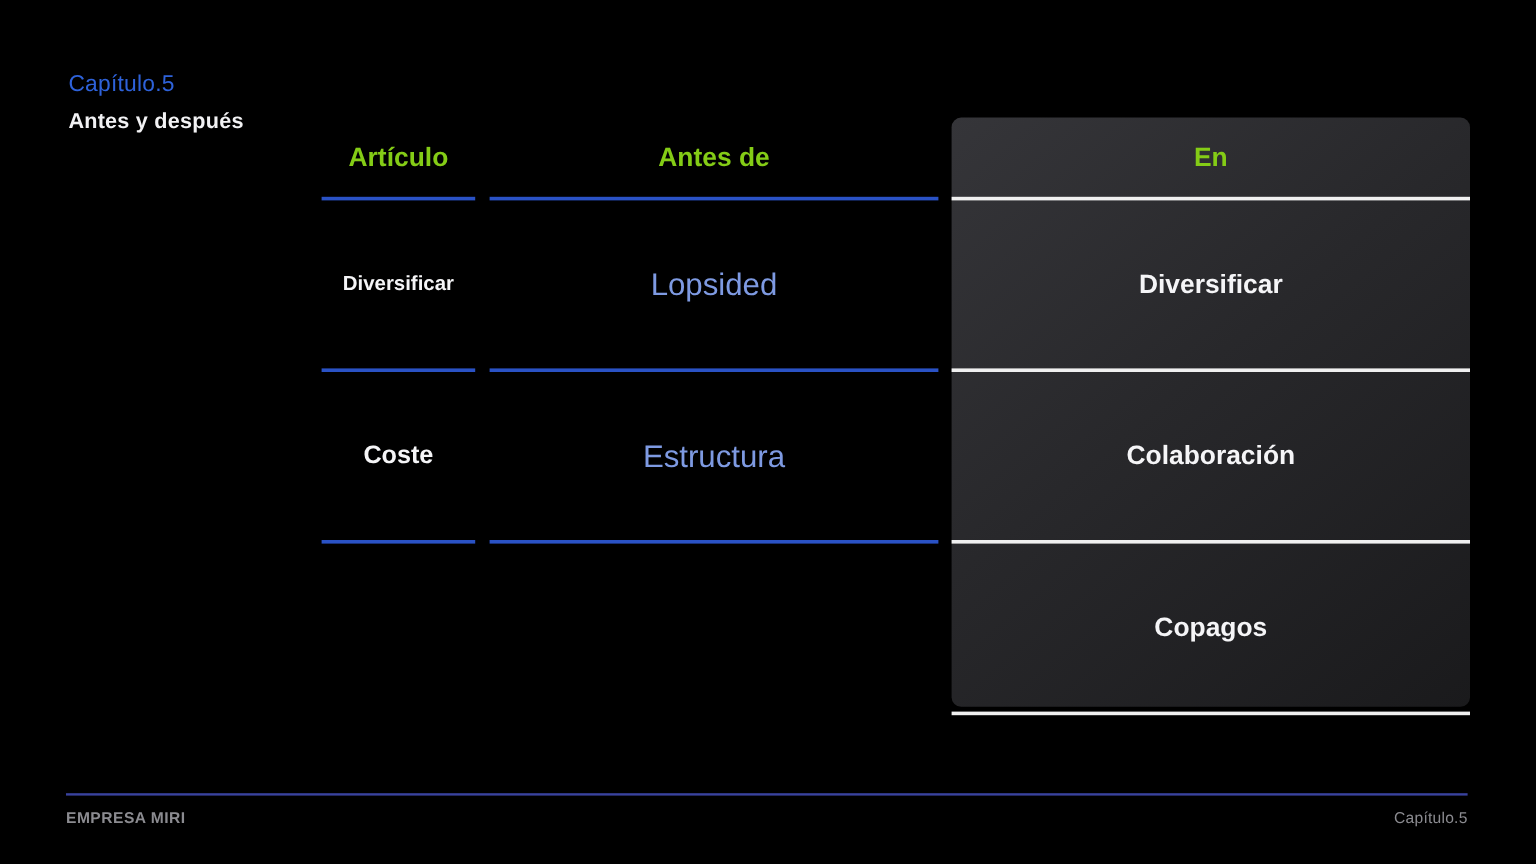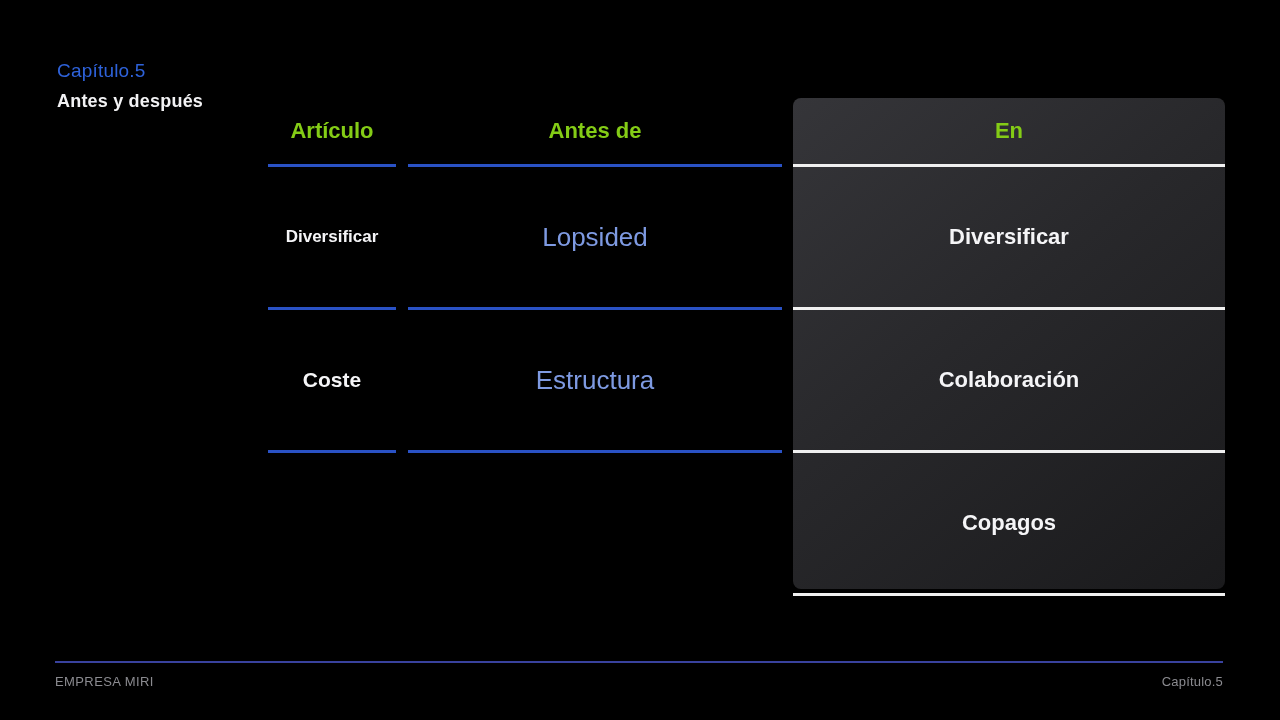--- a/index.html
+++ b/index.html
@@ -112,21 +112,21 @@
     top: 661px;
     width: 1168px;
     height: 2px;
     background: #39429e;
   }
   .footer-company {
     position: absolute;
     left: 55px;
     top: 674px;
     font-size: 13px;
-    font-weight: 400;
+    font-weight: 700;
     color: #8b8b90;
     letter-spacing: 0.4px;
   }
   .footer-chapter {
     position: absolute;
     right: 57px;
     top: 674px;
     font-size: 13px;
     font-weight: 400;
     color: #8b8b90;

